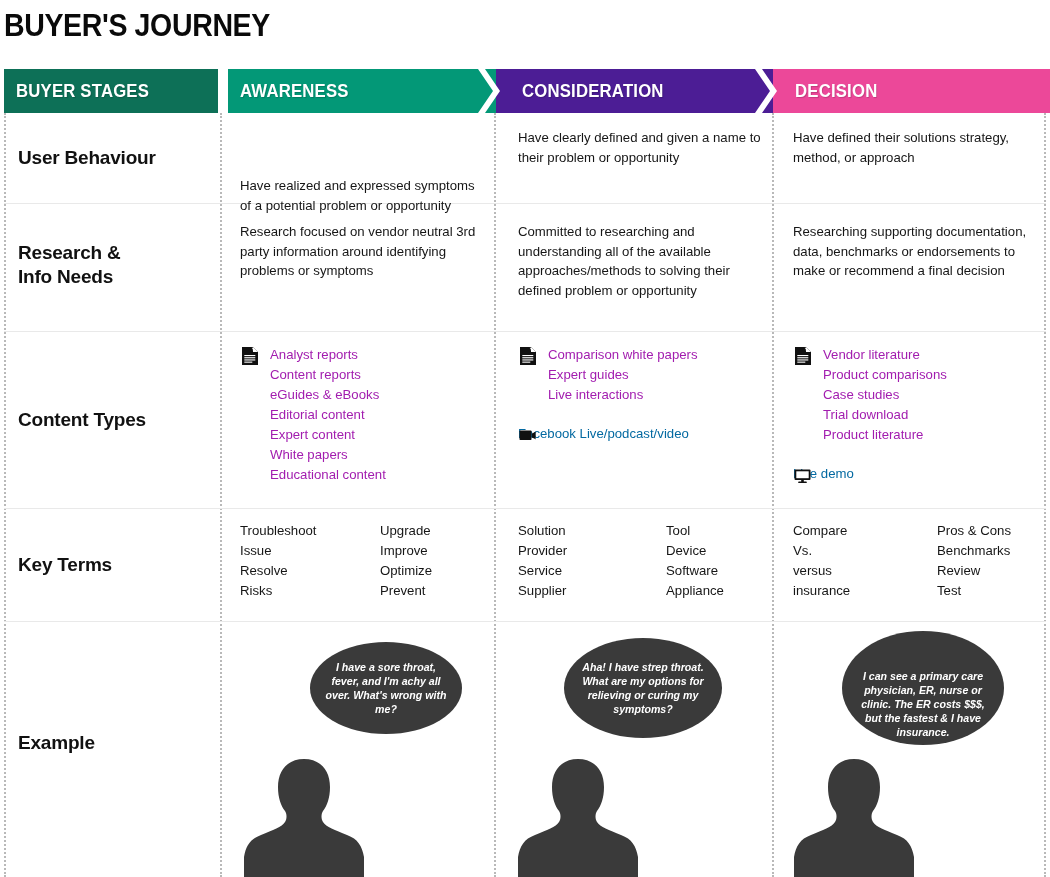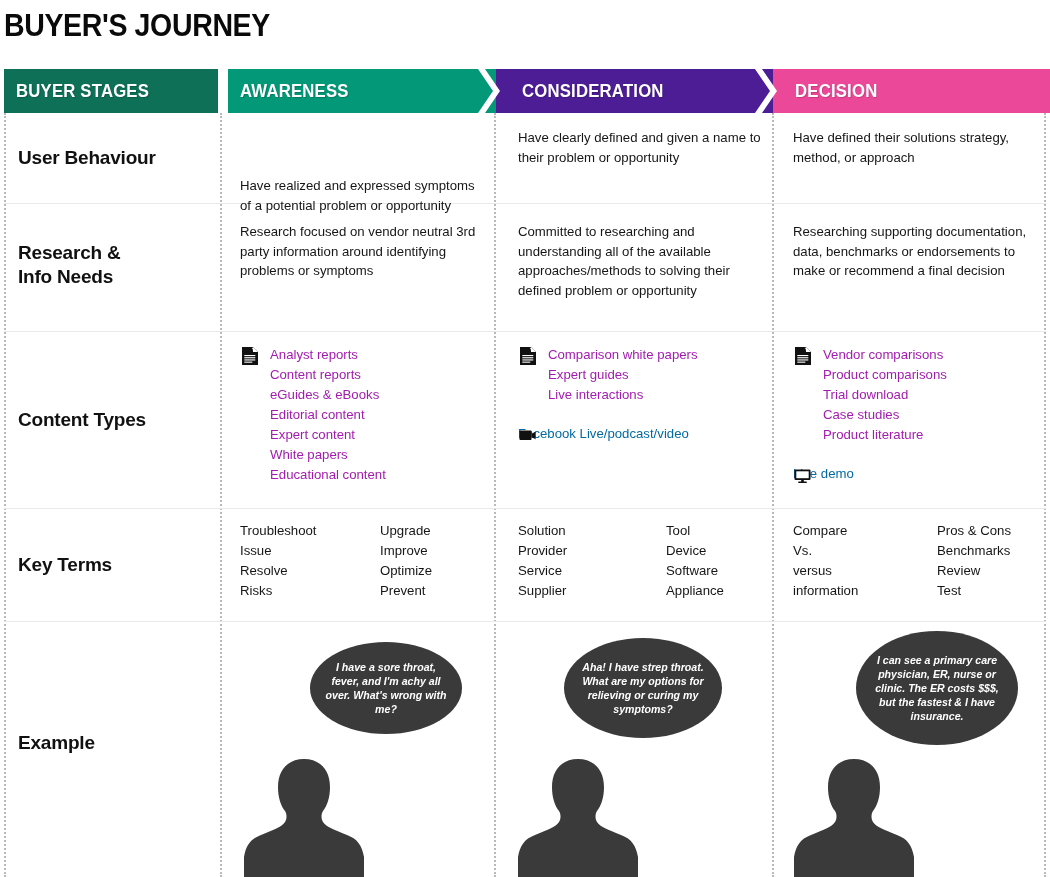--- a/index.html
+++ b/index.html
@@ -244,24 +244,24 @@
           <path d="M12.2 1.4 c1.6 0.8 2.4 2.2 2.2 3.8 l-1.5 -0.3 c0.2 -1.2 -0.2 -2.2 -1.2 -2.9 z" fill="#fff"></path>
           <g fill="#fff">
             <rect x="4.3" y="9" width="11" height="1.1"></rect>
             <rect x="4.3" y="11.2" width="11" height="1.1"></rect>
             <rect x="4.3" y="13.4" width="11" height="1.1"></rect>
             <rect x="4.3" y="15.6" width="8" height="1.1"></rect>
           </g>
         </svg>
       </span>
       <div class="ct-list">
-        <div>Vendor comparisons</div>
+        <div>Vendor literature</div>
         <div>Product comparisons</div>
+        <div>Case studies</div>
         <div>Trial download</div>
-        <div>Case studies</div>
         <div>Product literature</div>
       </div>
     </div>
     <div class="ct-group" style="left:793px; top:351px; width:250px;">
       <span class="ct-icon">
         <svg width="20" height="20" viewBox="0 0 20 20">
           <rect x="1.5" y="4.5" width="16" height="10.5" rx="1" fill="#111"></rect>
           <rect x="3.3" y="6.3" width="12.4" height="6.9" fill="#fff"></rect>
           <rect x="8.2" y="15" width="2.6" height="2" fill="#111"></rect>
           <rect x="5.2" y="16.6" width="8.6" height="1.5" rx="0.7" fill="#111"></rect>
@@ -300,21 +300,21 @@
         <div>Software</div>
         <div>Appliance</div>
       </div>
     </div>
 
     <div class="cell" style="left:793px; top:408px; width:255px; height:90px;">
       <div class="kt-col" style="left:0;">
         <div>Compare</div>
         <div>Vs.</div>
         <div>versus</div>
-        <div>information</div>
+        <div>insurance</div>
       </div>
       <div class="kt-col" style="left:144px;">
         <div>Pros &amp; Cons</div>
         <div>Benchmarks</div>
         <div>Review</div>
         <div>Test</div>
       </div>
     </div>
 
     <div class="row-label" style="top:618px;">Example</div>
@@ -340,21 +340,21 @@
       </div>
       <svg class="bubble-tail" width="60" height="62" viewBox="0 0 60 62" style="left:62px; top:78px;">
         <path d="M52 2 C46 24 32 42 4 58 C28 54 46 38 56 20 Z" fill="#3a3a3a"></path>
       </svg>
     </div>
 
     <div class="example-stage" style="left:778px; bottom:0; width:268px; height:250px;">
       <svg class="silhouette" width="120" height="128" viewBox="0 0 120 128" style="left:16px; bottom:0;">
         <path d="M60 10 c-17 0 -26 12 -26 28 c0 11 3 19 7 24 c2 3 2 8 0 11 c-3 5 -12 8 -24 13 C6 90 2 97 0 108 l-4 20 h128 l-4 -20 c-2 -11 -6 -18 -17 -22 c-12 -5 -21 -8 -24 -13 c-2 -3 -2 -8 0 -11 c4 -5 7 -13 7 -24 c0 -16 -9 -28 -26 -28 z" fill="#3a3a3a"></path>
       </svg>
-      <div class="bubble" style="left:78px; top:4px; width:162px; height:114px;">
+      <div class="bubble" style="left:64px; top:4px; width:162px; height:114px;align-items:flex-end;">
         <span>I can see a primary care physician, ER, nurse or clinic. The ER costs $$$, but the fastest &amp; I have insurance.</span>
       </div>
       <svg class="bubble-tail" width="62" height="66" viewBox="0 0 62 66" style="left:60px; top:84px;">
         <path d="M54 2 C48 26 34 44 4 62 C28 58 48 40 58 20 Z" fill="#3a3a3a"></path>
       </svg>
     </div>
 
   </div>
 </div>
 

